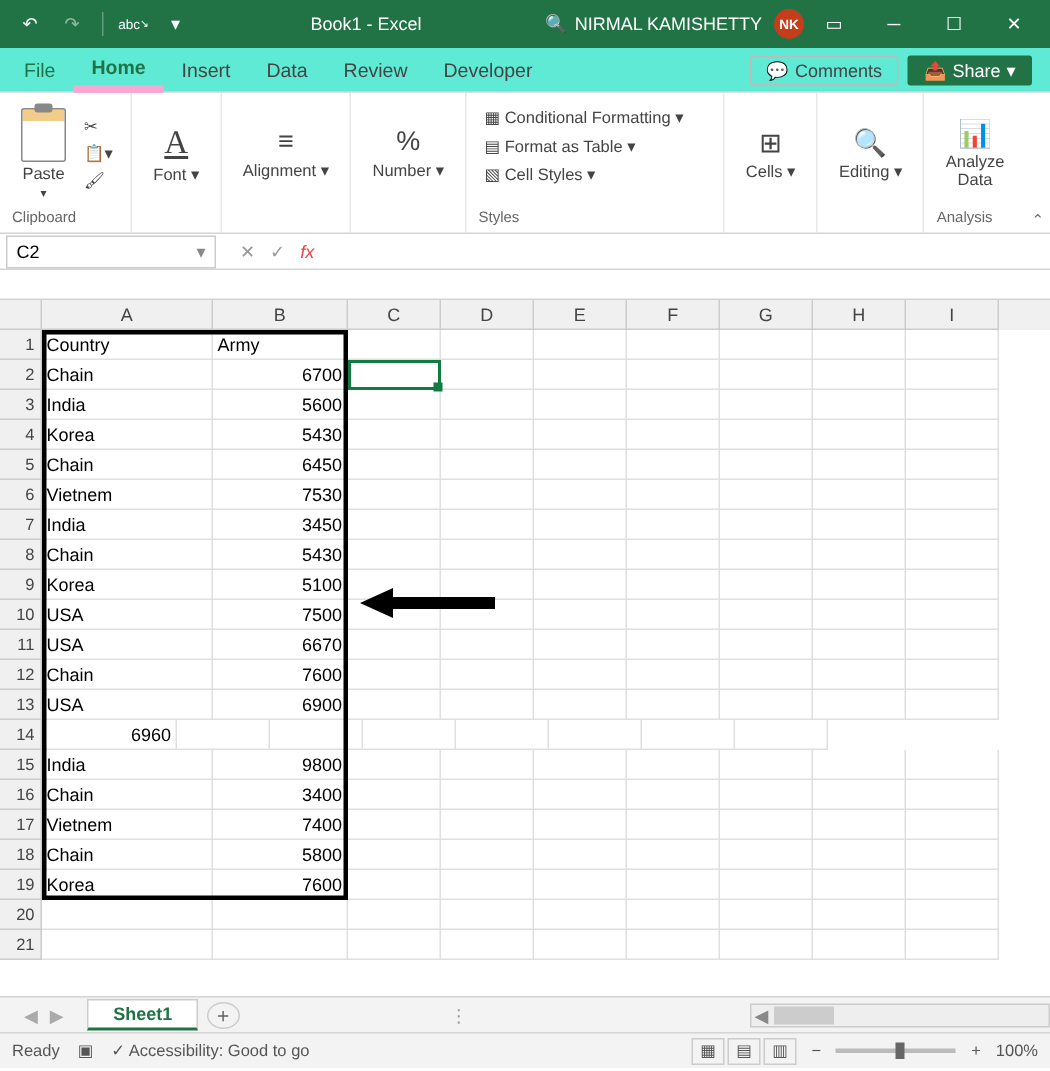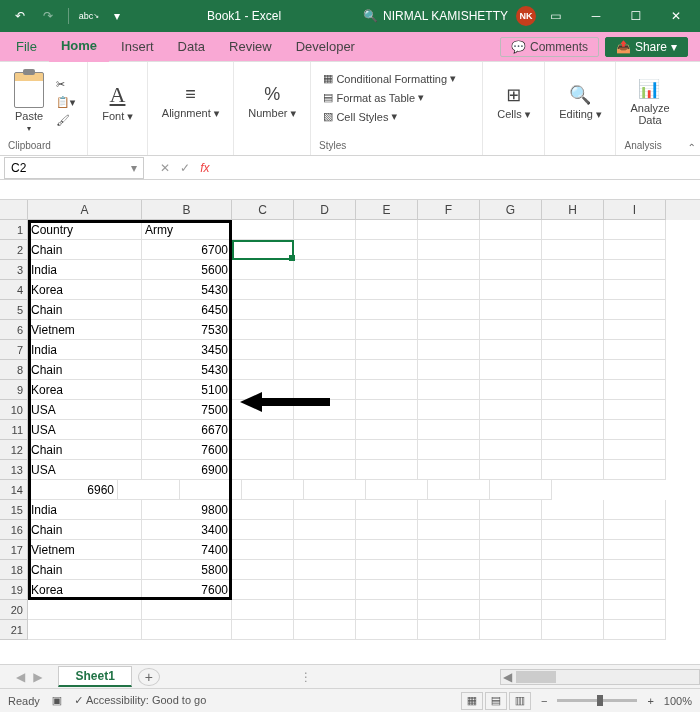--- a/index.html
+++ b/index.html
@@ -9,24 +9,24 @@
 .titlebar-left { display: flex; align-items: center; gap: 4px; padding-left: 8px; }
 .titlebar-btn { width: 24px; height: 24px; display: flex; align-items: center; justify-content: center; color: #fff; }
 .titlebar-sep { width: 1px; height: 16px; background: rgba(255,255,255,0.3); margin: 0 4px; }
 .titlebar-center { flex: 1; text-align: center; }
 .titlebar-search { width: 24px; display: flex; justify-content: center; }
 .titlebar-right { display: flex; align-items: center; gap: 8px; padding-right: 4px; }
 .user-avatar { width: 20px; height: 20px; border-radius: 50%; background: #c43e1c; color: #fff; font-size: 9px; display: flex; align-items: center; justify-content: center; font-weight: 600; }
 .win-controls { display: flex; }
 .win-btn { width: 40px; height: 32px; display: flex; align-items: center; justify-content: center; }
 
-.ribbon-tabs { height: 30px; background: #f9a8d4; display: flex; align-items: center; padding: 0 4px; border-bottom: 1px solid #e0e0e0; }
+.ribbon-tabs { height: 30px; background: #5eead4; display: flex; align-items: center; padding: 0 4px; border-bottom: 1px solid #e0e0e0; }
 .ribbon-tab { padding: 0 12px; height: 30px; display: flex; align-items: center; font-size: 13px; color: #444; cursor: pointer; }
 .ribbon-tab.file { color: #217346; font-weight: 400; }
-.ribbon-tab.active { color: #217346; border-bottom: 2px solid #f9a8d4; font-weight: 600; }
+.ribbon-tab.active { color: #217346; border-bottom: 5px solid #f9a8d4; font-weight: 600; }
 .ribbon-right { margin-left: auto; display: flex; gap: 6px; padding-right: 8px; }
 .ribbon-btn { border: 1px solid #bbb; padding: 2px 10px; font-size: 12px; border-radius: 2px; display: flex; align-items: center; gap: 4px; color: #444; }
 .ribbon-btn.share { background: #217346; color: #fff; border-color: #217346; }
 
 .ribbon-content { height: 94px; background: #fff; display: flex; border-bottom: 1px solid #d4d4d4; }
 .rgroup { border-right: 1px solid #e8e8e8; padding: 4px 8px 2px; display: flex; flex-direction: column; }
 .rgroup-body { flex: 1; display: flex; align-items: center; gap: 2px; }
 .rgroup-label { font-size: 10px; color: #666; text-align: left; padding: 2px 0; }
 .rbtn-lg { display: flex; flex-direction: column; align-items: center; font-size: 11px; color: #444; padding: 2px 6px; gap: 2px; }
 .rbtn-sm { font-size: 11px; color: #444; padding: 2px 4px; display: flex; align-items: center; gap: 3px; }

